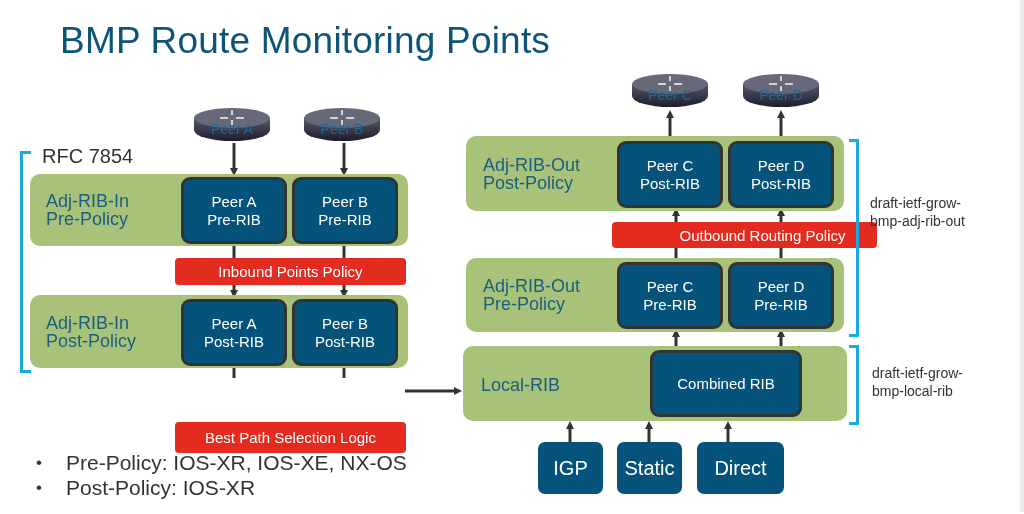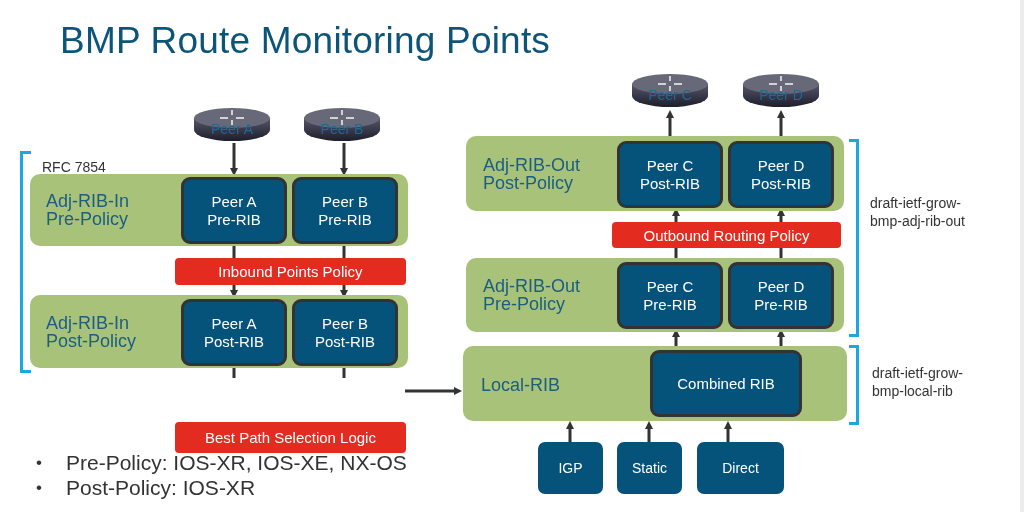--- a/index.html
+++ b/index.html
@@ -2,21 +2,21 @@
 <html><head>
 <meta charset="utf-8">
 <style>
   html,body{margin:0;padding:0;}
   body{width:1024px;height:514px;position:relative;background:#fff;overflow:hidden;font-family:"Liberation Sans",sans-serif;}
   .abs{position:absolute;}
   .title{left:60px;top:20px;font-size:37px;color:#0d5479;font-weight:normal;letter-spacing:0.2px;}
   .band{position:absolute;background:#a9c27a;border-radius:10px;}
   .band-label{position:absolute;color:#1b5e82;font-size:18px;line-height:18px;}
   .rib{position:absolute;background:#05537a;border:3px solid #333;border-radius:9px;color:#fff;font-size:15px;line-height:18px;box-sizing:border-box;display:flex;flex-direction:column;justify-content:center;align-items:center;text-align:center;}
-  .src{position:absolute;background:#05537a;border-radius:7px;color:#fff;font-size:14px;display:flex;align-items:center;justify-content:center;}
+  .src{position:absolute;background:#05537a;border-radius:7px;color:#fff;font-size:20px;display:flex;align-items:center;justify-content:center;}
   .policy{position:absolute;background:#e42b20;border-radius:4px;color:#fff;font-size:15px;display:flex;align-items:center;justify-content:center;}
   .bracket{position:absolute;border:3px solid #1aa8e0;}
   .bracket.left{border-right:none;}
   .bracket.right{border-left:none;}
   .note{position:absolute;color:#333;font-size:14px;line-height:18px;}
   .router{position:absolute;width:80px;height:36px;}
   .router-label{position:absolute;left:0;right:0;top:15px;text-align:center;color:#1b6a9a;font-size:14px;}
   .bullets{position:absolute;left:36px;top:450px;color:#333;font-size:21px;line-height:25px;margin:0;padding:0;list-style:none;}
   .bullets li{position:relative;padding-left:30px;}
   .bullets li::before{content:"•";position:absolute;left:0;font-size:17px;}
@@ -113,21 +113,21 @@
         <line x1="40" y1="4" x2="40" y2="9"></line>
         <line x1="28" y1="12" x2="36" y2="12"></line>
         <line x1="44" y1="12" x2="52" y2="12"></line>
         <line x1="40" y1="14" x2="40" y2="19"></line>
       </g>
   </svg>
   <div class="router-label">Peer D</div>
 </div>
 
 <div class="bracket left" style="left:20px;top:151px;width:8px;height:216px;"></div>
-<div class="note" style="left:42px;top:147px;font-size:14px;margin-top:11px;">RFC 7854</div>
+<div class="note" style="left:42px;top:147px;font-size:20px;">RFC 7854</div>
 
 <div class="band" style="left:30px;top:174px;width:378px;height:72px;"></div>
 <div class="band-label" style="left:46px;top:192px;">
   <div>Adj-RIB-In</div>
   <div>Pre-Policy</div>
 </div>
 <div class="rib" style="left:181px;top:177px;width:106px;height:67px;">
   <div>Peer A</div>
   <div>Pre-RIB</div>
 </div>
@@ -161,21 +161,21 @@
 </div>
 <div class="rib" style="left:617px;top:141px;width:106px;height:67px;">
   <div>Peer C</div>
   <div>Post-RIB</div>
 </div>
 <div class="rib" style="left:728px;top:141px;width:106px;height:67px;">
   <div>Peer D</div>
   <div>Post-RIB</div>
 </div>
 
-<div class="policy" style="left:612px;top:222px;width:229px;height:26px;">Outbound Routing Policy</div>
+<div class="policy" style="left:612px;top:222px;width:229px;height:26px;padding-left:36px;">Outbound Routing Policy</div>
 
 <div class="band" style="left:466px;top:258px;width:378px;height:74px;"></div>
 <div class="band-label" style="left:483px;top:277px;">
   <div>Adj-RIB-Out</div>
   <div>Pre-Policy</div>
 </div>
 <div class="rib" style="left:617px;top:262px;width:106px;height:67px;">
   <div>Peer C</div>
   <div>Pre-RIB</div>
 </div>

